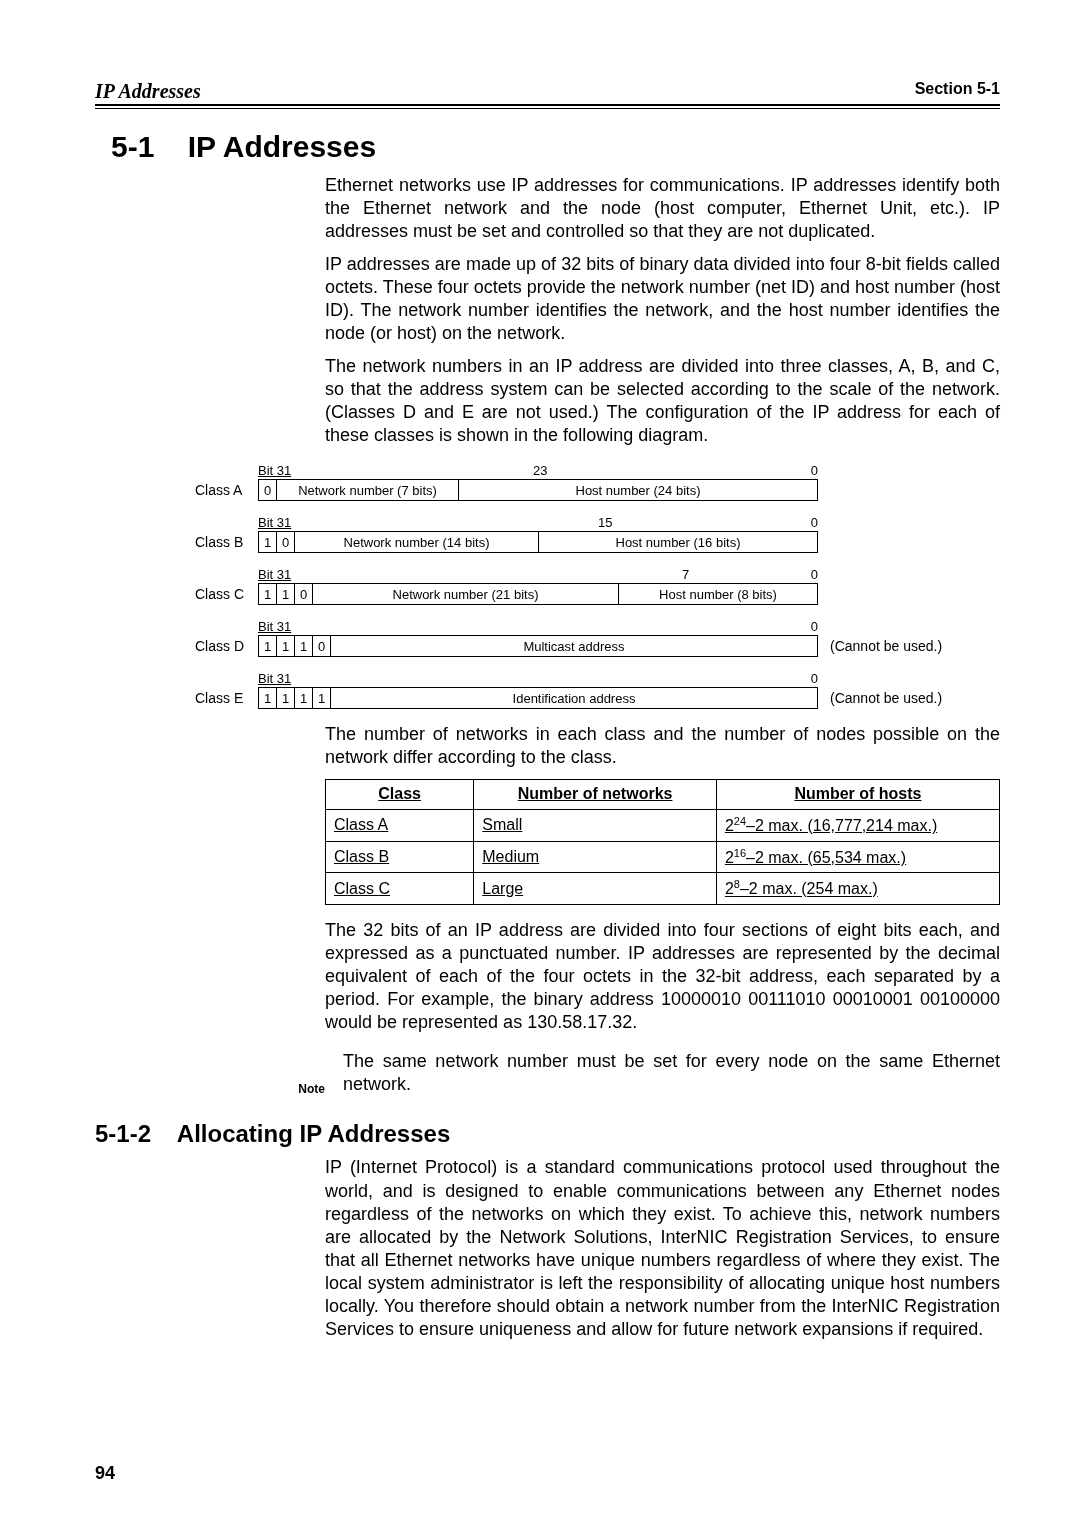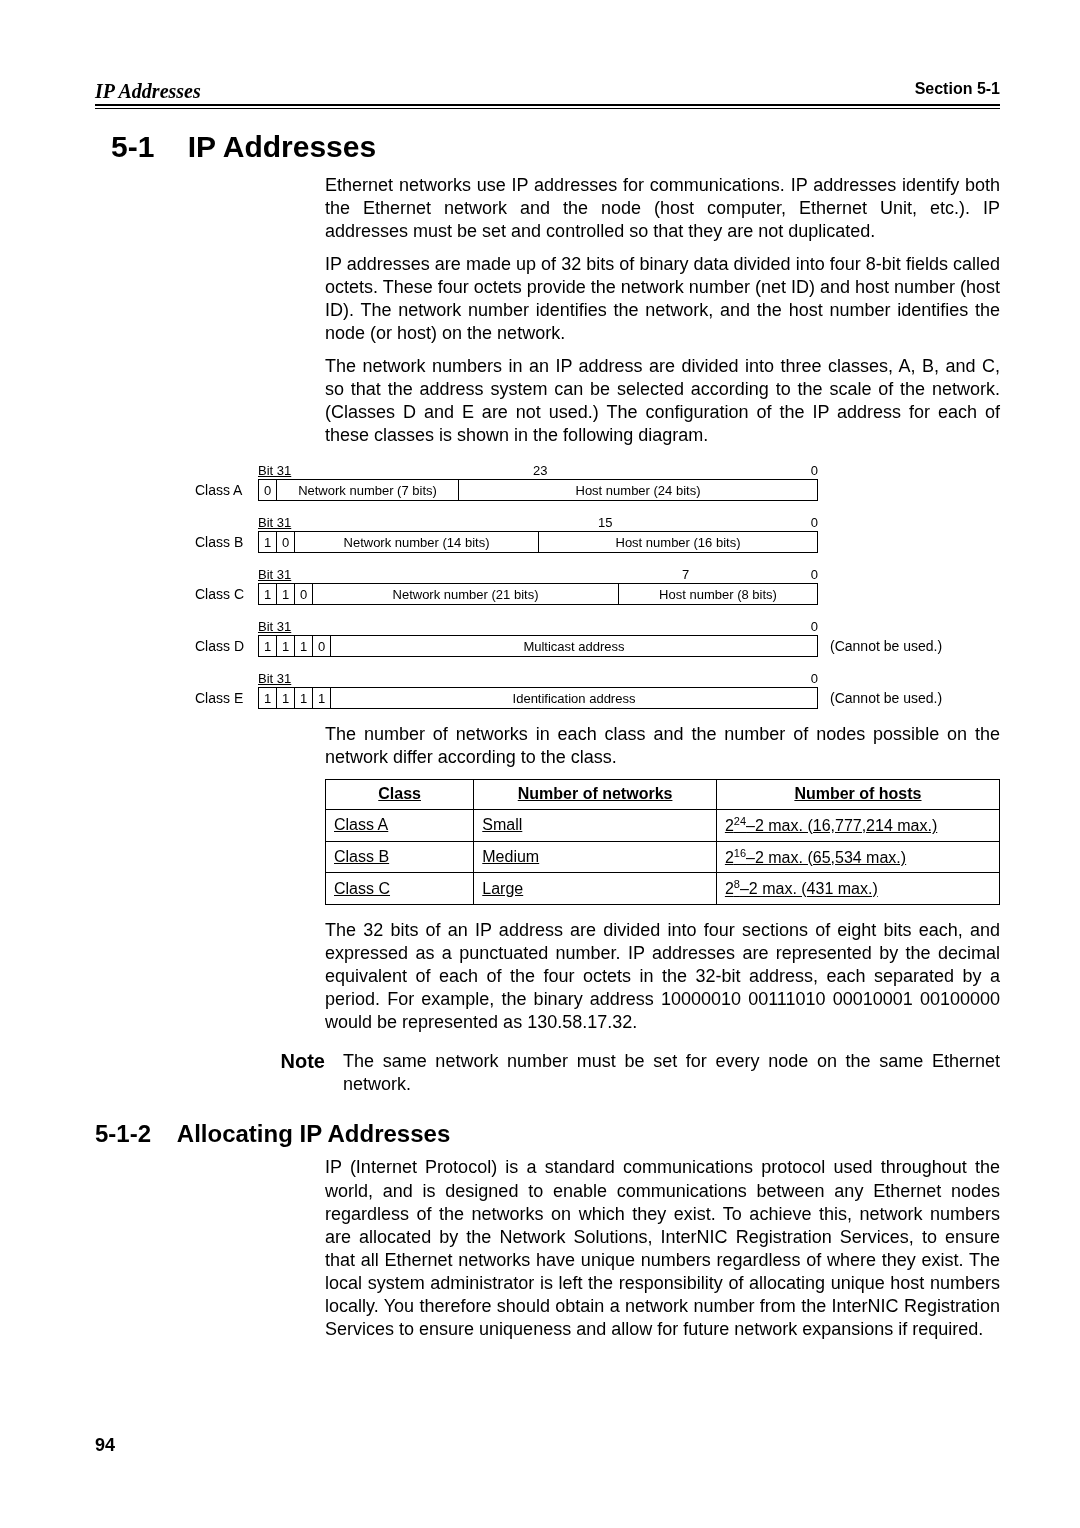--- a/index.html
+++ b/index.html
@@ -129,32 +129,33 @@
   .note-row {
     display: flex;
     margin-left: 150px;
     margin-top: 16px;
     margin-bottom: 10px;
   }
   .note-label {
     font-weight: bold;
     width: 80px;
     flex: none;
-    font-size: 20px;
+    font-size: 12px;
     text-align: right;
     padding-right: 18px;
+    margin-top: 32px;
   }
   .note-text {
     font-size: 18px;
     line-height: 1.28;
     text-align: justify;
   }
   .pagenum {
     position: absolute;
-    bottom: 72px;
+    bottom: 44px;
     left: 95px;
     font-weight: bold;
     font-size: 18px;
   }
 </style>
 </head>
 <body>
 
 <div class="page">
 
@@ -279,21 +280,21 @@
         <td>2<span class="sup">24</span><span>–2 max. (16,777,214 max.)</span></td>
       </tr>
       <tr>
         <td>Class B</td>
         <td>Medium</td>
         <td>2<span class="sup">16</span><span>–2 max. (65,534 max.)</span></td>
       </tr>
       <tr>
         <td>Class C</td>
         <td>Large</td>
-        <td>2<span class="sup">8</span><span>–2 max. (431 max.)</span></td>
+        <td>2<span class="sup">8</span><span>–2 max. (254 max.)</span></td>
       </tr>
     </tbody>
       </table>
   </div>
 
   <div class="body" style="margin-top:14px;">The 32 bits of an IP address are divided into four sections of eight bits each, and expressed as a punctuated number. IP addresses are represented by the decimal equivalent of each of the four octets in the 32-bit address, each separated by a period. For example, the binary address 10000010 00111010 00010001 00100000 would be represented as 130.58.17.32.</div>
 
   <div class="note-row">
     <div class="note-label">Note</div>
     <div class="note-text">The same network number must be set for every node on the same Ethernet network.</div>

